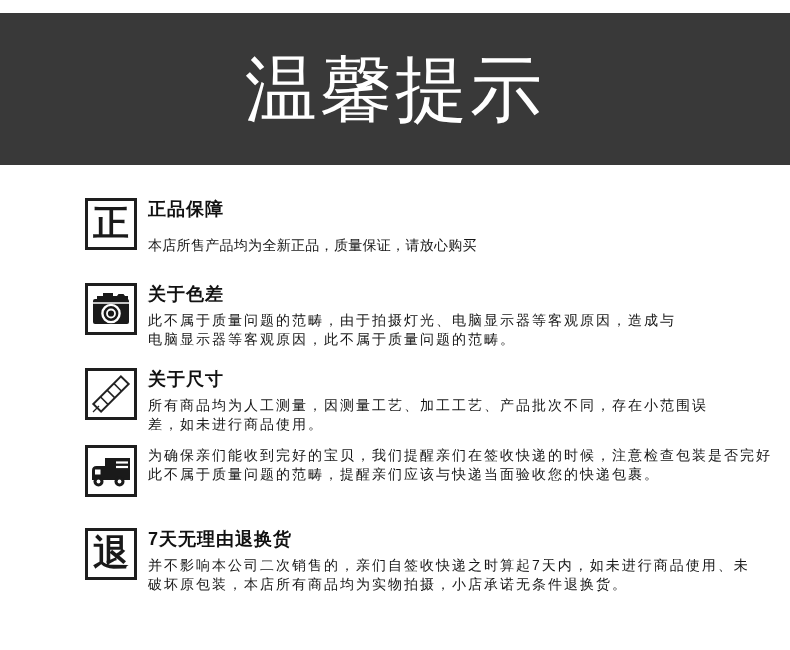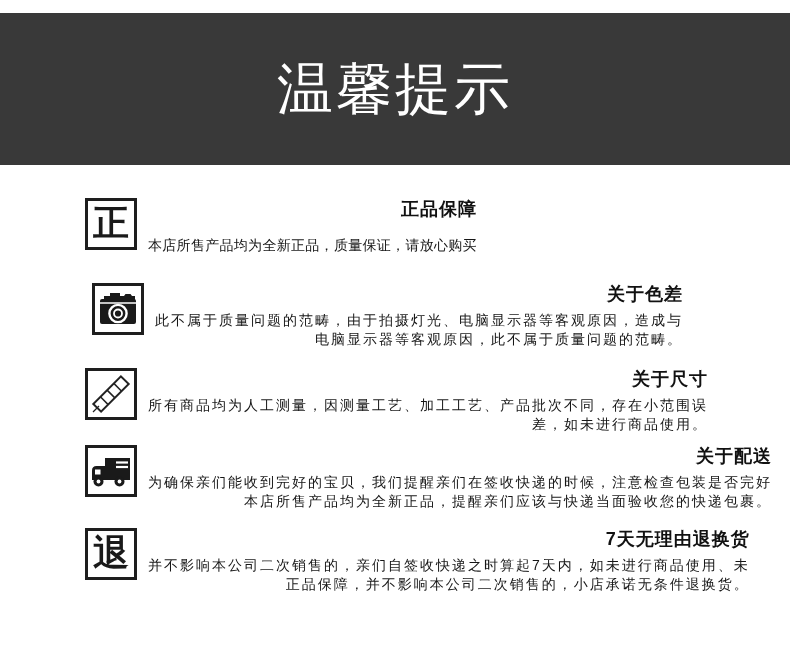--- a/index.html
+++ b/index.html
@@ -13,53 +13,53 @@
   }
   .banner {
     position: absolute;
     top: 13px; left: 0;
     width: 790px; height: 152px;
     background: #393939;
     display: flex; align-items: center; justify-content: center;
   }
   .banner-title {
     color: #ffffff;
-    font-size: 56px;
+    font-size: 72px;
     letter-spacing: 3px;
     font-weight: 500;
     line-height: 1;
   }
   .notice {
     position: absolute;
     left: 85px;
     display: flex;
     align-items: flex-start;
     width: 672px;
   }
   .notice.n1 { top: 198px; }
-  .notice.n2 { top: 283px; margin-left: 7px; }
+  .notice.n2 { top: 283px; }
   .notice.n3 { top: 368px; }
   .notice.n4 { top: 445px; }
   .notice.n5 { top: 528px; }
   .icon-box {
     flex: 0 0 52px;
     width: 52px; height: 52px;
     border: 3px solid #1e1e1e;
     background: #ffffff;
     display: flex; align-items: center; justify-content: center;
     margin-right: 11px;
   }
   .icon-char {
     font-size: 36px;
     font-weight: 700;
     color: #1a1a1a;
     line-height: 1;
     transform: translateY(-1px);
   }
-  .notice-text { padding-top: 1px; text-align: right; }
+  .notice-text { padding-top: 1px; }
   .notice-title {
     font-size: 18px;
     font-weight: 600;
     letter-spacing: 1px;
     color: #111111;
     line-height: 21px;
     margin-bottom: 6px;
   }
   .notice-line {
     font-size: 14px;
@@ -132,28 +132,27 @@
       <line x1="28" y1="19" x2="40" y2="19" stroke="#ffffff" stroke-width="2.2"></line>
       <path d="M4 32 v-9.5 q0 -4.5 4.5 -4.5 h8.5 v14 z" fill="#1a1a1a"></path>
       <rect x="7" y="21.5" width="5.5" height="5" fill="#ffffff"></rect>
       <circle cx="10.5" cy="33.5" r="5" fill="#1a1a1a"></circle>
       <circle cx="10.5" cy="33.5" r="1.9" fill="#ffffff"></circle>
       <circle cx="31.5" cy="33.5" r="5" fill="#1a1a1a"></circle>
       <circle cx="31.5" cy="33.5" r="1.9" fill="#ffffff"></circle>
     </svg>
   </div>
   <div class="notice-text">
-    <div class="notice-title">关于配送</div>
     <div class="notice-line">为确保亲们能收到完好的宝贝，我们提醒亲们在签收快递的时候，注意检查包装是否完好</div>
-    <div class="notice-line">本店所售产品均为全新正品，提醒亲们应该与快递当面验收您的快递包裹。</div>
+    <div class="notice-line">此不属于质量问题的范畴，提醒亲们应该与快递当面验收您的快递包裹。</div>
   </div>
 </section>
 
 <section class="notice n5">
   <div class="icon-box">
     <span class="icon-char">退</span>
   </div>
   <div class="notice-text">
     <div class="notice-title">7天无理由退换货</div>
     <div class="notice-line">并不影响本公司二次销售的，亲们自签收快递之时算起7天内，如未进行商品使用、未</div>
-    <div class="notice-line">正品保障，并不影响本公司二次销售的，小店承诺无条件退换货。</div>
+    <div class="notice-line">破坏原包装，本店所有商品均为实物拍摄，小店承诺无条件退换货。</div>
   </div>
 </section>
 
 </body></html>

